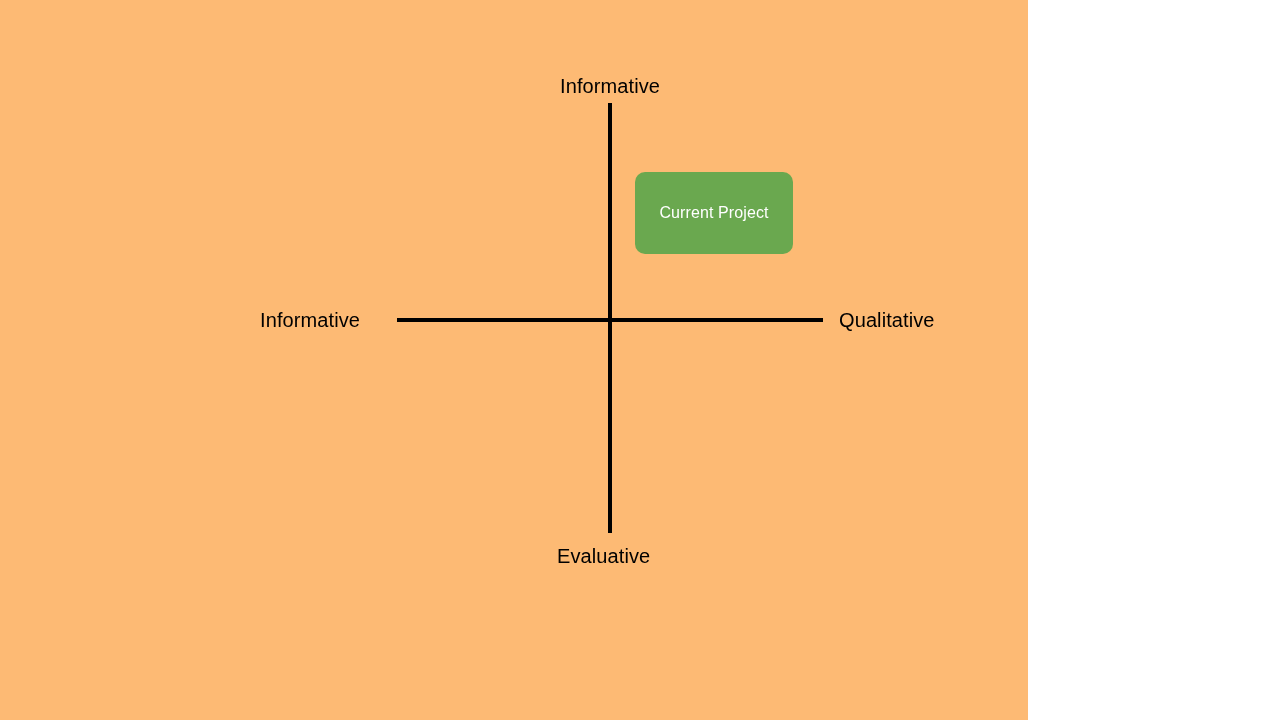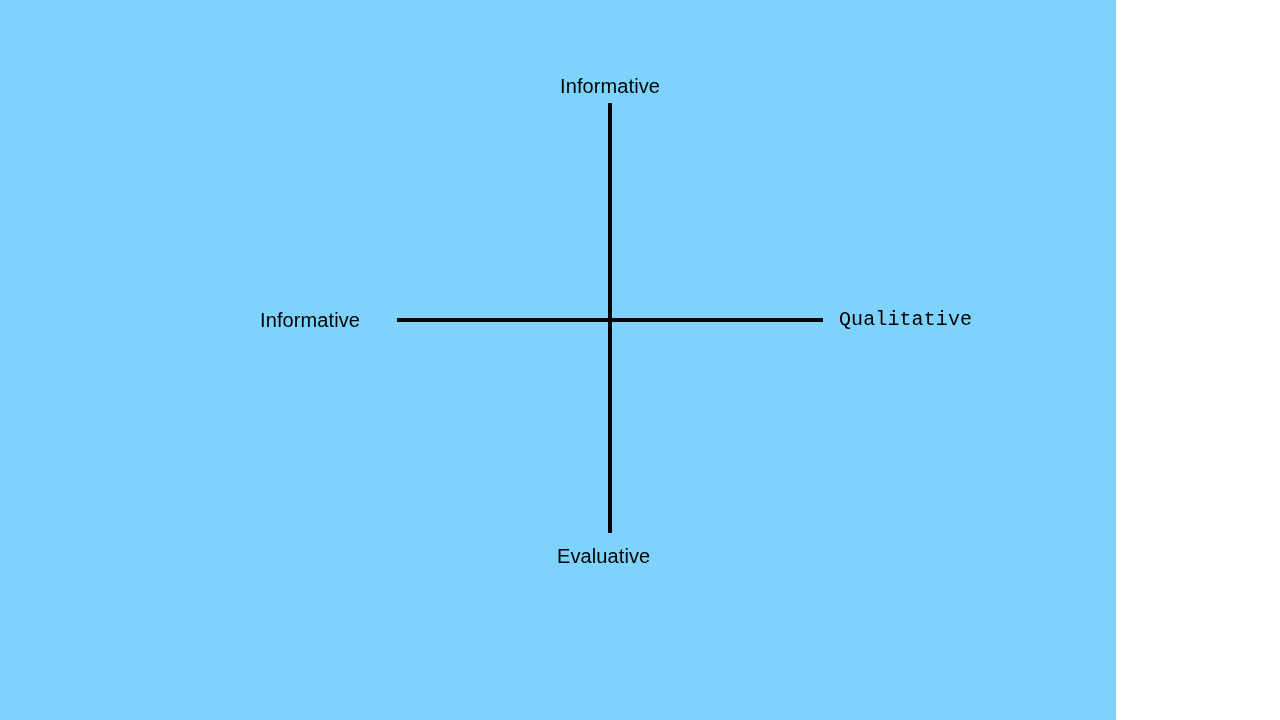--- a/index.html
+++ b/index.html
@@ -9,23 +9,23 @@
   body {
     width: 1280px;
     height: 720px;
     background: #ffffff;
     font-family: "Liberation Sans", sans-serif;
     overflow: hidden;
   }
 
   #canvas {
     position: relative;
-    width: 1116px;
+    width: 1028px;
     height: 720px;
-    background: #7dd3fc;
+    background: #fdba74;
   }
 
   
   .axis {
     position: absolute;
     background: #000000;
   }
   #axis-vertical {
     left: 608px;
     top: 103px;
@@ -56,21 +56,20 @@
     left: 557px;
     top: 543px;
   }
   #label-quantitative {
     left: 260px;
     top: 307px;
   }
   #label-qualitative {
     left: 839px;
     top: 307px;
-    font-family: Liberation Mono, monospace;
   }
 
   
   #node-current-project {
     position: absolute;
     left: 635px;
     top: 172px;
     width: 158px;
     height: 82px;
     background: #6aa84f;
@@ -98,14 +97,17 @@
   <div class="axis" id="axis-horizontal"></div>
 
   <div class="axis-label" id="label-informative">Informative</div>
 
   <div class="axis-label" id="label-evaluative">Evaluative</div>
 
   <div class="axis-label" id="label-quantitative">Informative</div>
 
   <div class="axis-label" id="label-qualitative">Qualitative</div>
 
+  <div id="node-current-project">
+    <span class="node-label">Current Project</span>
+  </div>
 
 </div>
 
 </body></html>

